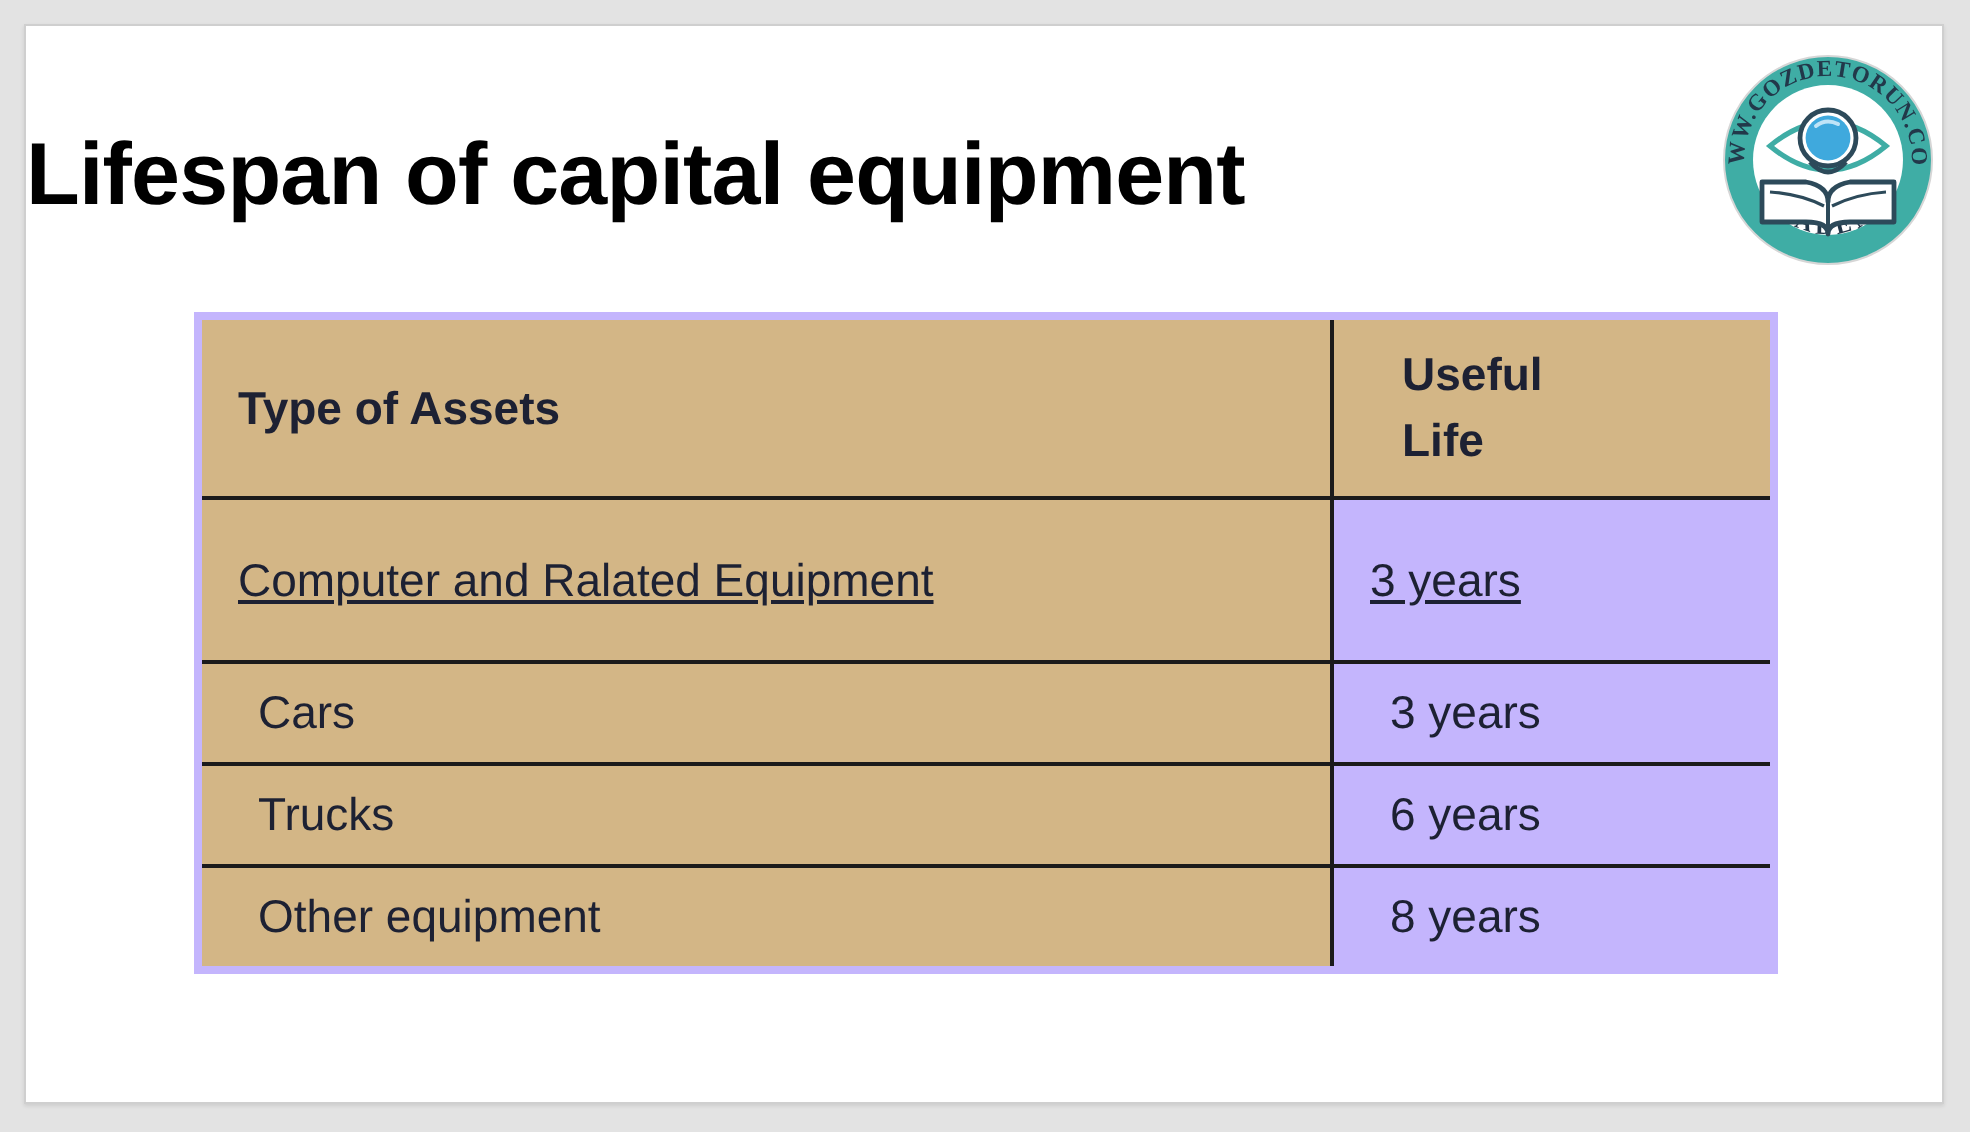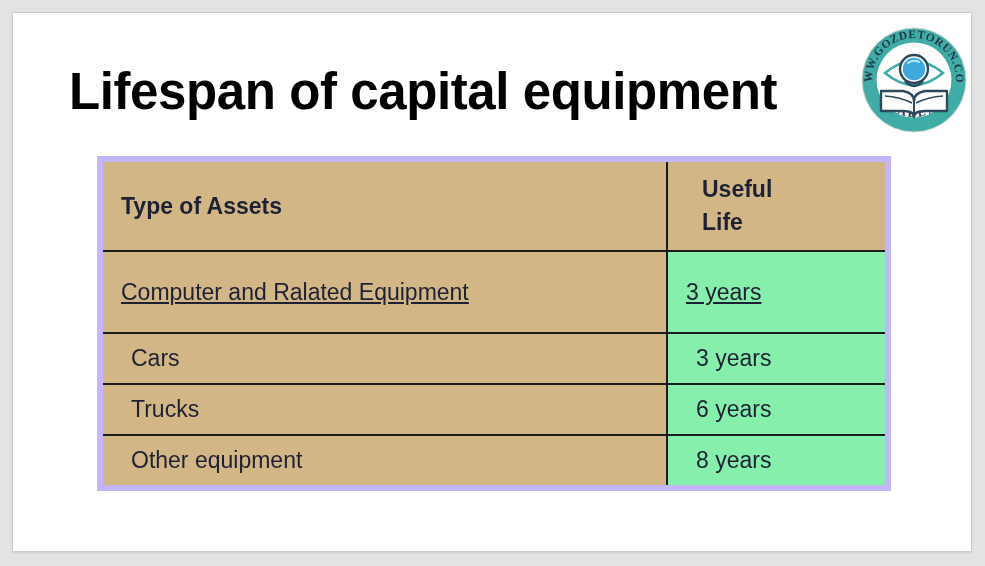--- a/index.html
+++ b/index.html
@@ -26,22 +26,22 @@
     box-sizing: border-box;
     box-shadow: 0 1px 2px rgba(0,0,0,0.10);
   }
 
   
   .slide-title {
     position: absolute;
     left: 0;
     top: 52px;
     width: 820px;
-    text-align: center;
-    font-size: 51px;
+    text-align: left;
+    font-size: 44px;
     font-weight: bold;
     color: #000000;
     letter-spacing: -0.4px;
     line-height: 1.05;
     white-space: nowrap;
   }
 
   
   .logo {
     position: absolute;
@@ -53,21 +53,21 @@
   .logo svg { display: block; width: 118px; height: 118px; }
 
   
   .asset-table {
     position: absolute;
     left: 84px;
     top: 143px;
     width: 788px;
     border-collapse: collapse;
     table-layout: fixed;
-    border: 6px solid #c4b5fd;
+    border: 4px solid #c4b5fd;
   }
   .asset-table col.c-type { width: 567px; }
   .asset-table col.c-life { width: 221px; }
 
   .asset-table th,
   .asset-table td {
     border: 2px solid #1b1b1b;
     vertical-align: middle;
     padding: 4px 18px;
     color: #1d2133;
@@ -83,21 +83,21 @@
     height: 80px;
     vertical-align: middle;
   }
   .hdr-line { display: block; margin-left: 16px; }
 
   .asset-table tbody td.type-cell {
     background: #d3b686;
     font-weight: normal;
   }
   .asset-table tbody td.life-cell {
-    background: #86efac;
+    background: #c4b5fd;
     font-weight: normal;
   }
   .row-tall td { height: 72px; text-decoration: underline; }
   .row-std td  { height: 41px; padding-left: 28px; }
 </style>
 </head>
 <body>
 
 <div class="slide-frame">
 

